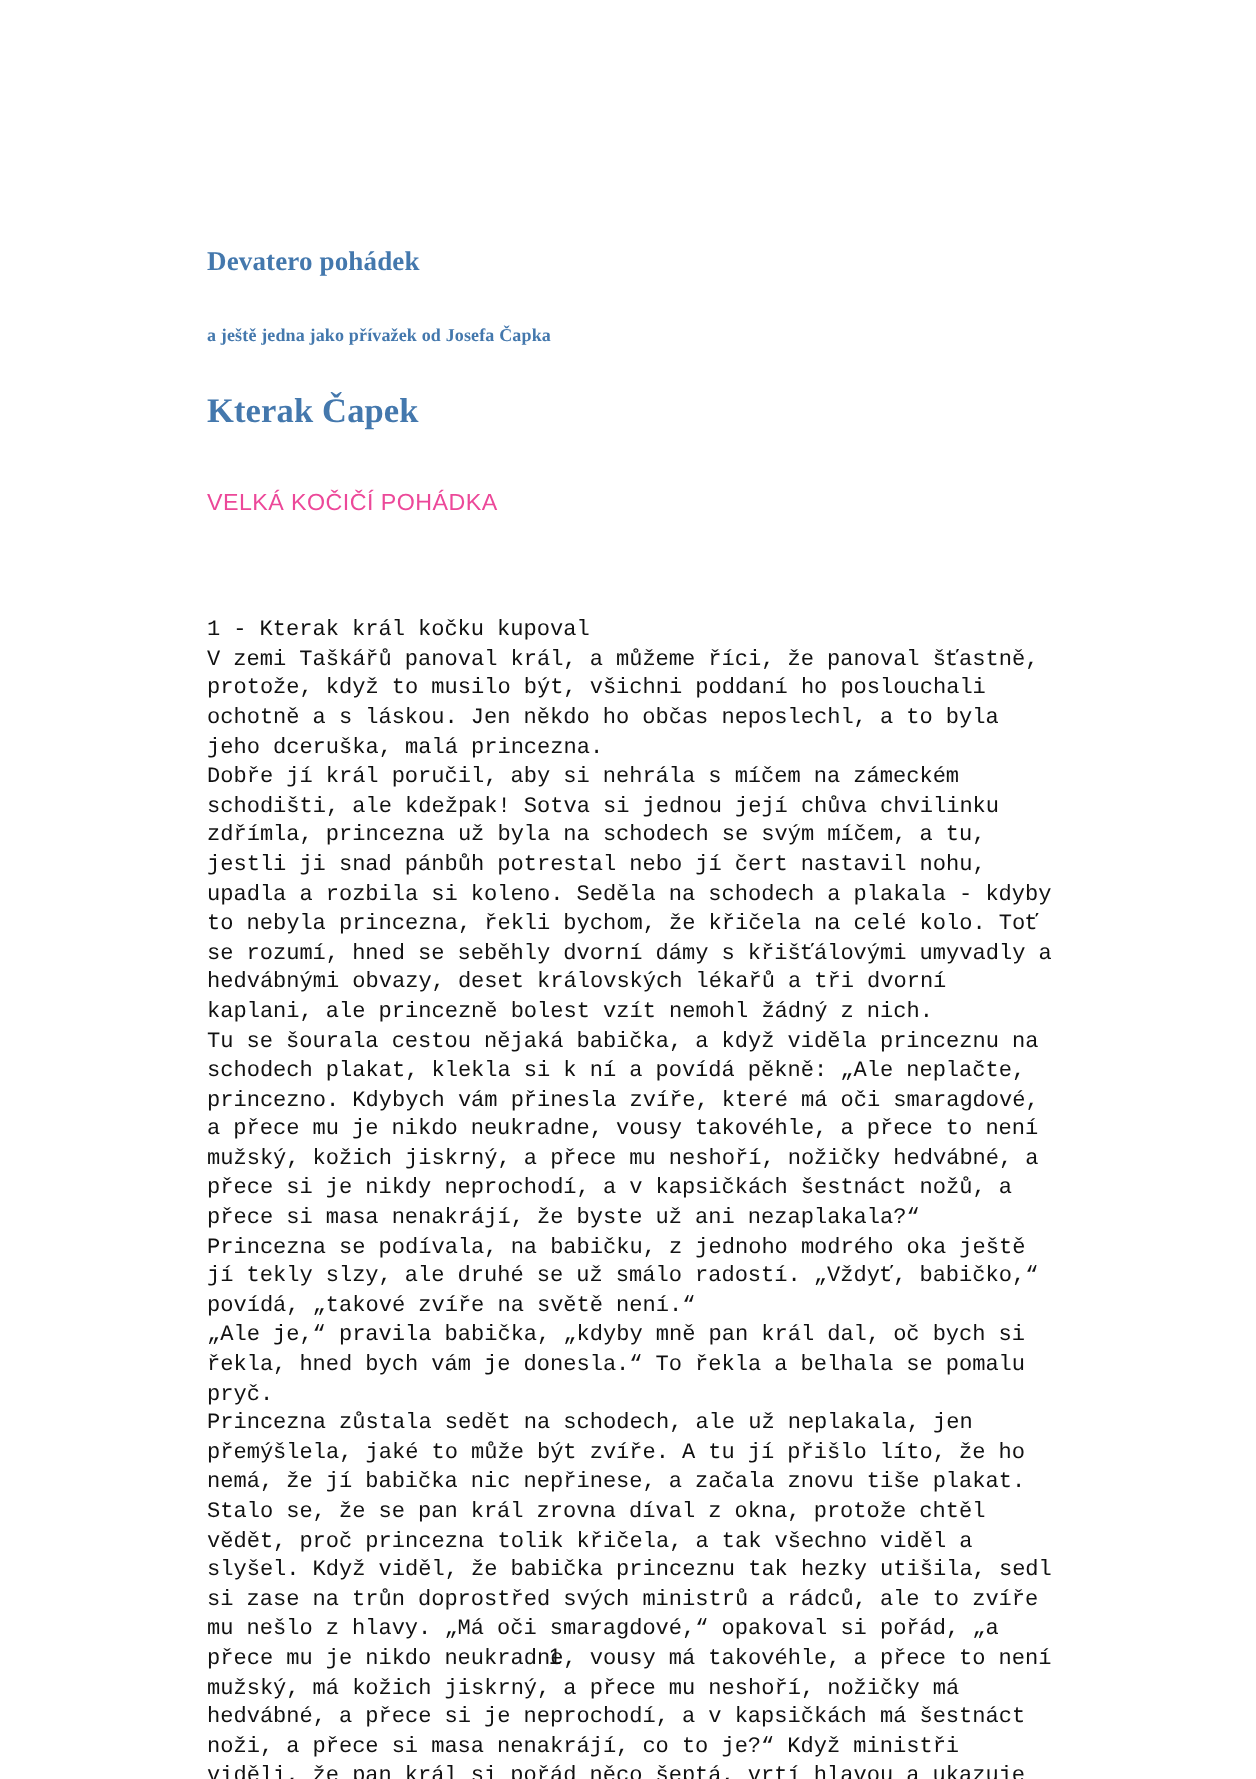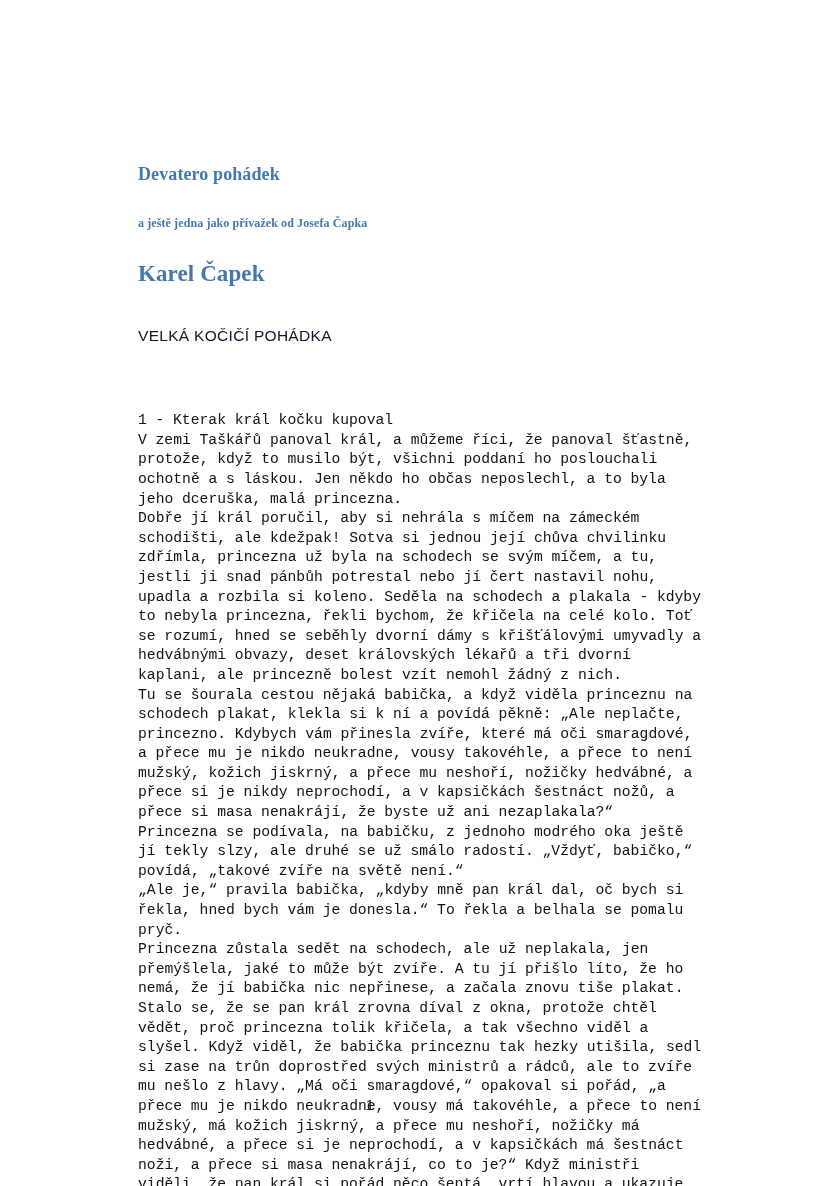--- a/index.html
+++ b/index.html
@@ -53,21 +53,21 @@
   .doc-author {
     font-size: 23px;
     line-height: 28px;
     padding-top: 26px;
   }
 
   .section-heading {
     font-family: "Liberation Sans", sans-serif;
     font-size: 15.5px;
     font-weight: normal;
-    color: #0f172a;
+    color: #ec4899;
     line-height: 19px;
     margin: 0;
     padding-top: 38px;
     letter-spacing: 0.3px;
   }
 
   
   .body-block {
     font-family: Liberation Mono, monospace;
     font-size: 14.7px;
@@ -101,21 +101,21 @@
 <body>
 
 <div class="page">
 
   <div class="content">
 
     <h1 class="doc-title">Devatero pohádek</h1>
 
     <h2 class="doc-subtitle">a ještě jedna jako přívažek od Josefa Čapka</h2>
 
-    <h2 class="doc-author">Karel Čapek</h2>
+    <h2 class="doc-author">Kterak Čapek</h2>
 
     <h3 class="section-heading">VELKÁ KOČIČÍ POHÁDKA</h3>
 
     <div class="body-block">
       <span class="para">1 - Kterak král kočku kupoval</span><span class="para">V zemi Taškářů panoval král, a můžeme říci, že panoval šťastně, protože, když to musilo být, všichni poddaní ho poslouchali ochotně a s láskou. Jen někdo ho občas neposlechl, a to byla jeho dceruška, malá princezna.</span><span class="para">Dobře jí král poručil, aby si nehrála s míčem na zámeckém schodišti, ale kdežpak! Sotva si jednou její chůva chvilinku zdřímla, princezna už byla na schodech se svým míčem, a tu, jestli ji snad pánbůh potrestal nebo jí čert nastavil nohu, upadla a rozbila si koleno. Seděla na schodech a plakala - kdyby to nebyla princezna, řekli bychom, že křičela na celé kolo. Toť se rozumí, hned se seběhly dvorní dámy s křišťálovými umyvadly a hedvábnými obvazy, deset královských lékařů a tři dvorní kaplani, ale princezně bolest vzít nemohl žádný z nich.</span><span class="para">Tu se šourala cestou nějaká babička, a když viděla princeznu na schodech plakat, klekla si k ní a povídá pěkně: „Ale neplačte, princezno. Kdybych vám přinesla zvíře, které má oči smaragdové, a přece mu je nikdo neukradne, vousy takovéhle, a přece to není mužský, kožich jiskrný, a přece mu neshoří, nožičky hedvábné, a přece si je nikdy neprochodí, a v kapsičkách šestnáct nožů, a přece si masa nenakrájí, že byste už ani nezaplakala?“</span><span class="para">Princezna se podívala, na babičku, z jednoho modrého oka ještě jí tekly slzy, ale druhé se už smálo radostí. „Vždyť, babičko,“ povídá, „takové zvíře na světě není.“</span><span class="para">„Ale je,“ pravila babička, „kdyby mně pan král dal, oč bych si řekla, hned bych vám je donesla.“ To řekla a belhala se pomalu pryč.</span><span class="para">Princezna zůstala sedět na schodech, ale už neplakala, jen přemýšlela, jaké to může být zvíře. A tu jí přišlo líto, že ho nemá, že jí babička nic nepřinese, a začala znovu tiše plakat. Stalo se, že se pan král zrovna díval z okna, protože chtěl vědět, proč princezna tolik křičela, a tak všechno viděl a slyšel. Když viděl, že babička princeznu tak hezky utišila, sedl si zase na trůn doprostřed svých ministrů a rádců, ale to zvíře mu nešlo z hlavy. „Má oči smaragdové,“ opakoval si pořád, „a přece mu je nikdo neukradne, vousy má takovéhle, a přece to není mužský, má kožich jiskrný, a přece mu neshoří, nožičky má hedvábné, a přece si je neprochodí, a v kapsičkách má šestnáct noži, a přece si masa nenakrájí, co to je?“ Když ministři viděli, že pan král si pořád něco šeptá, vrtí hlavou a ukazuje si rukama pod nosem velikánské vousy, nemohli pochopit, co se to s ním děje, až konečně se starý kancléř krále přímo zeptal.</span>
     </div>
 
   </div>
 
   <div class="page-number">1</div>

